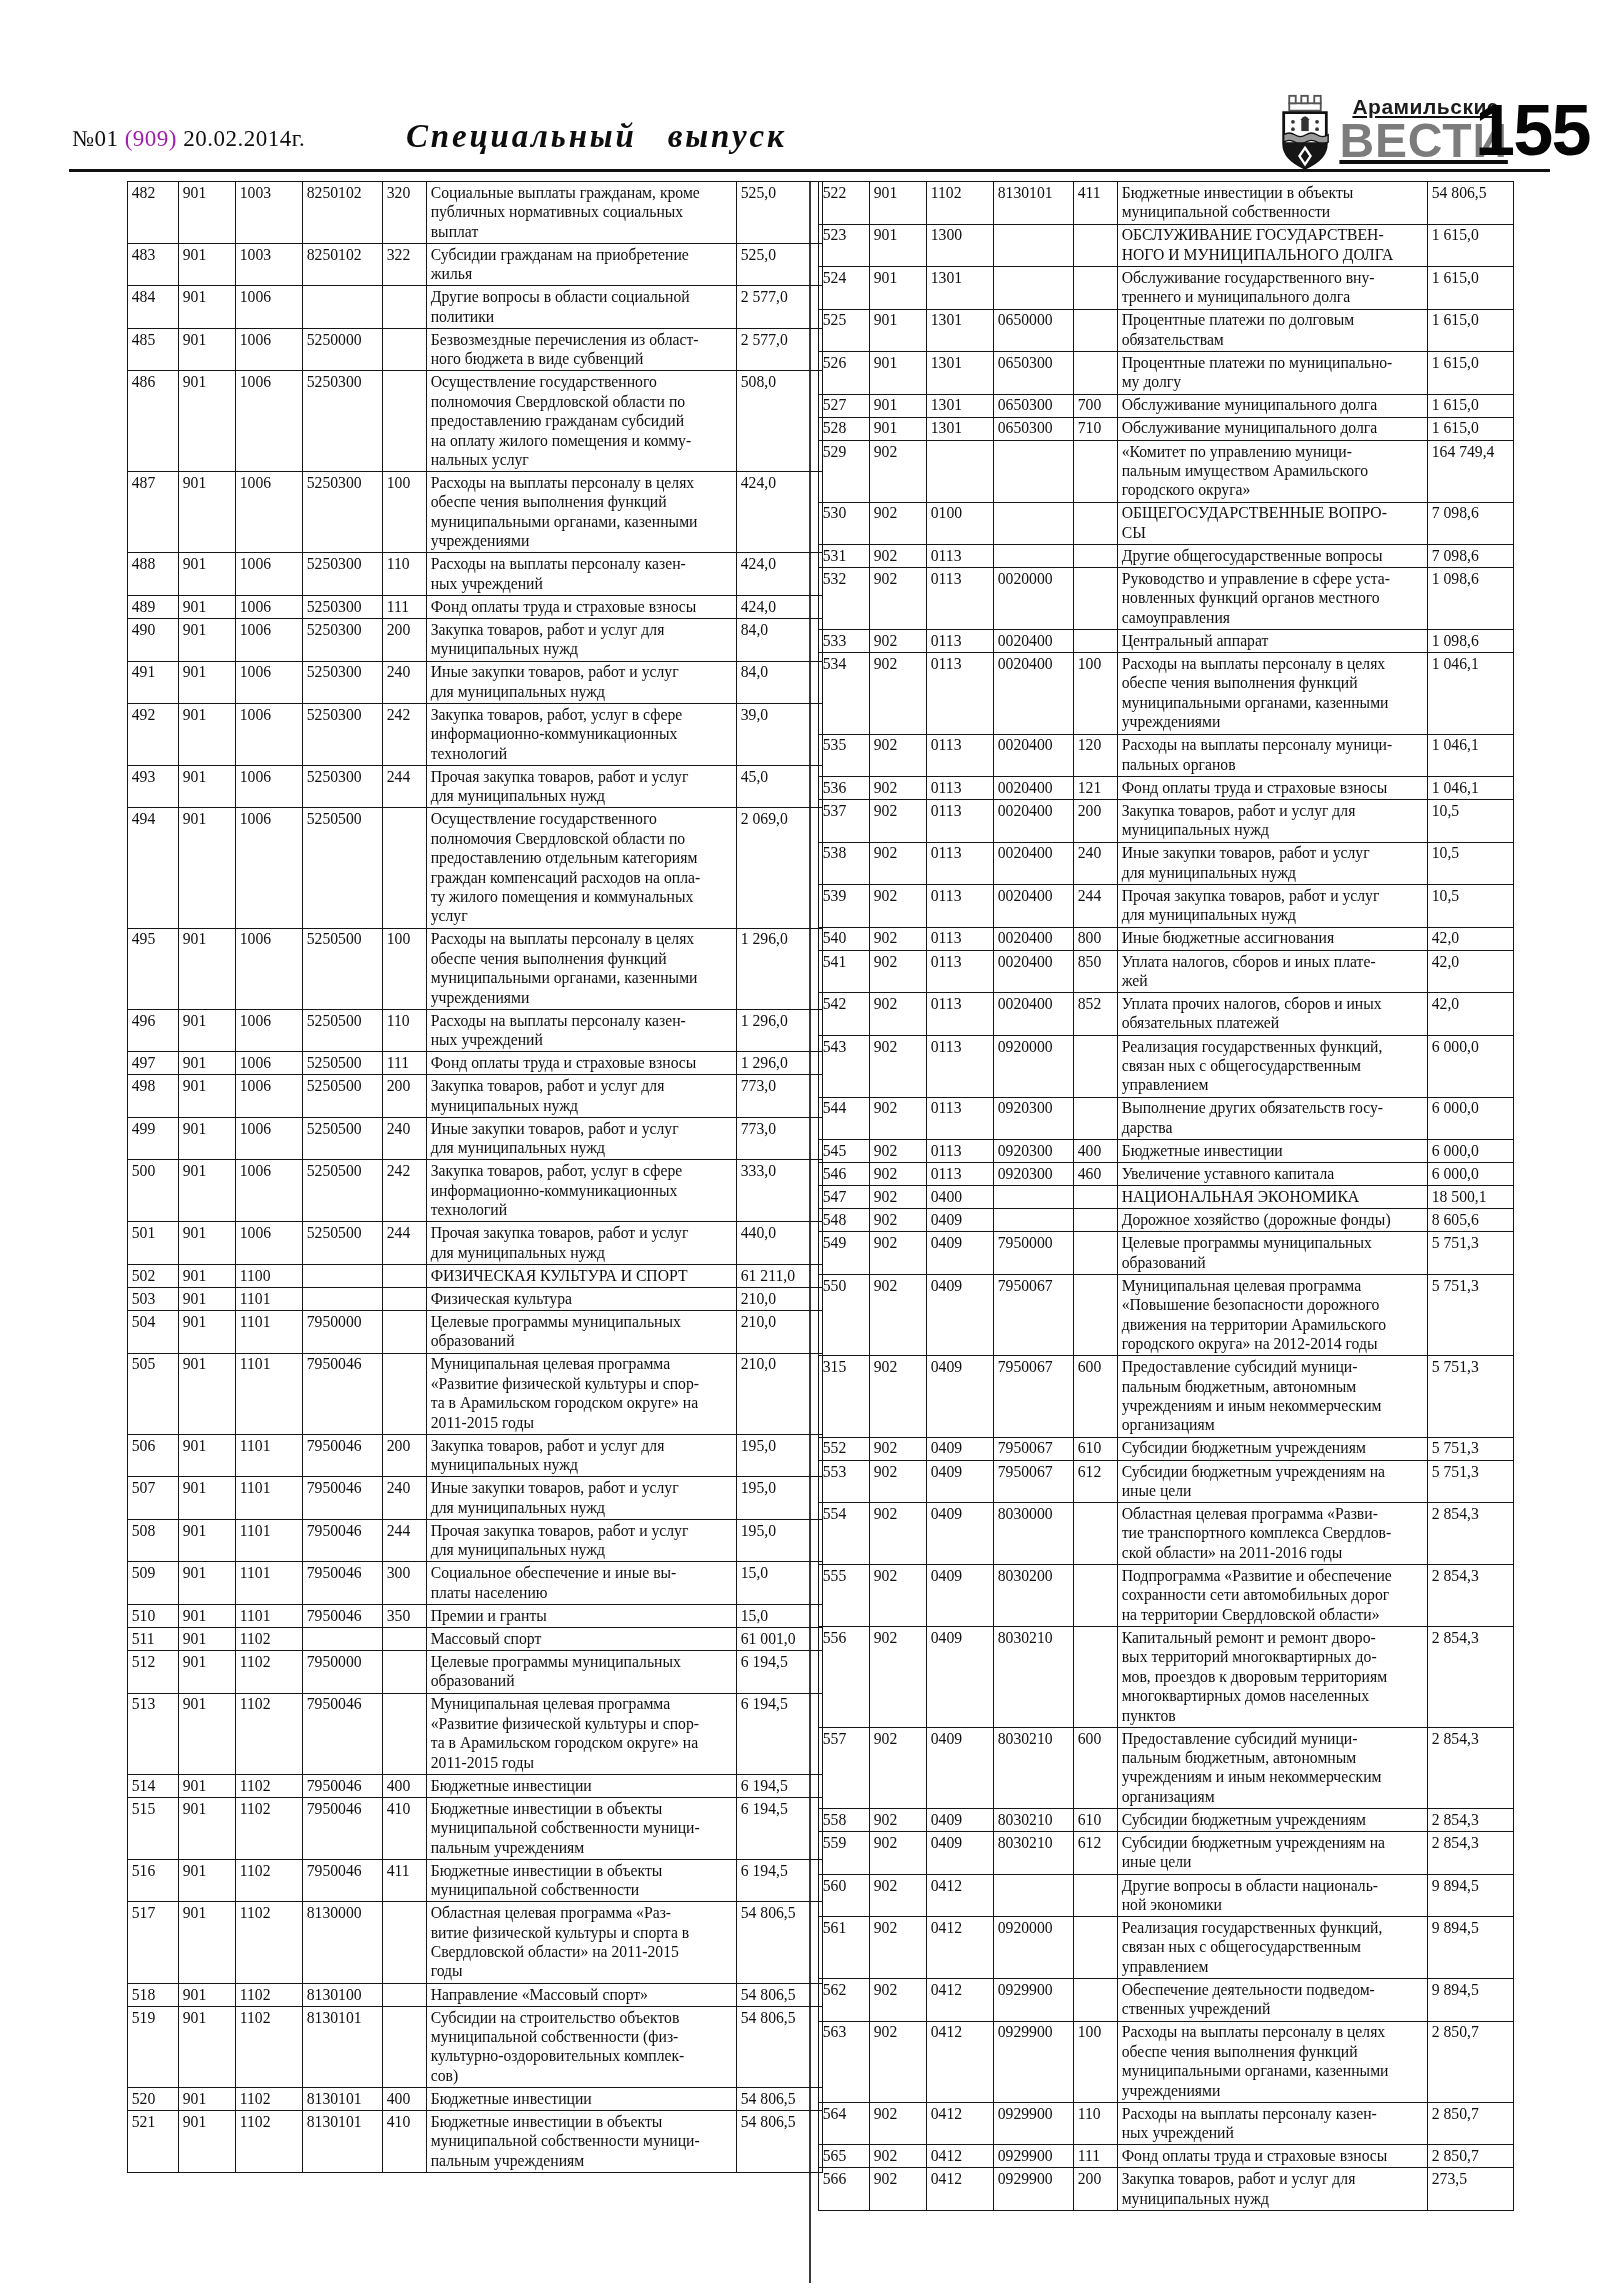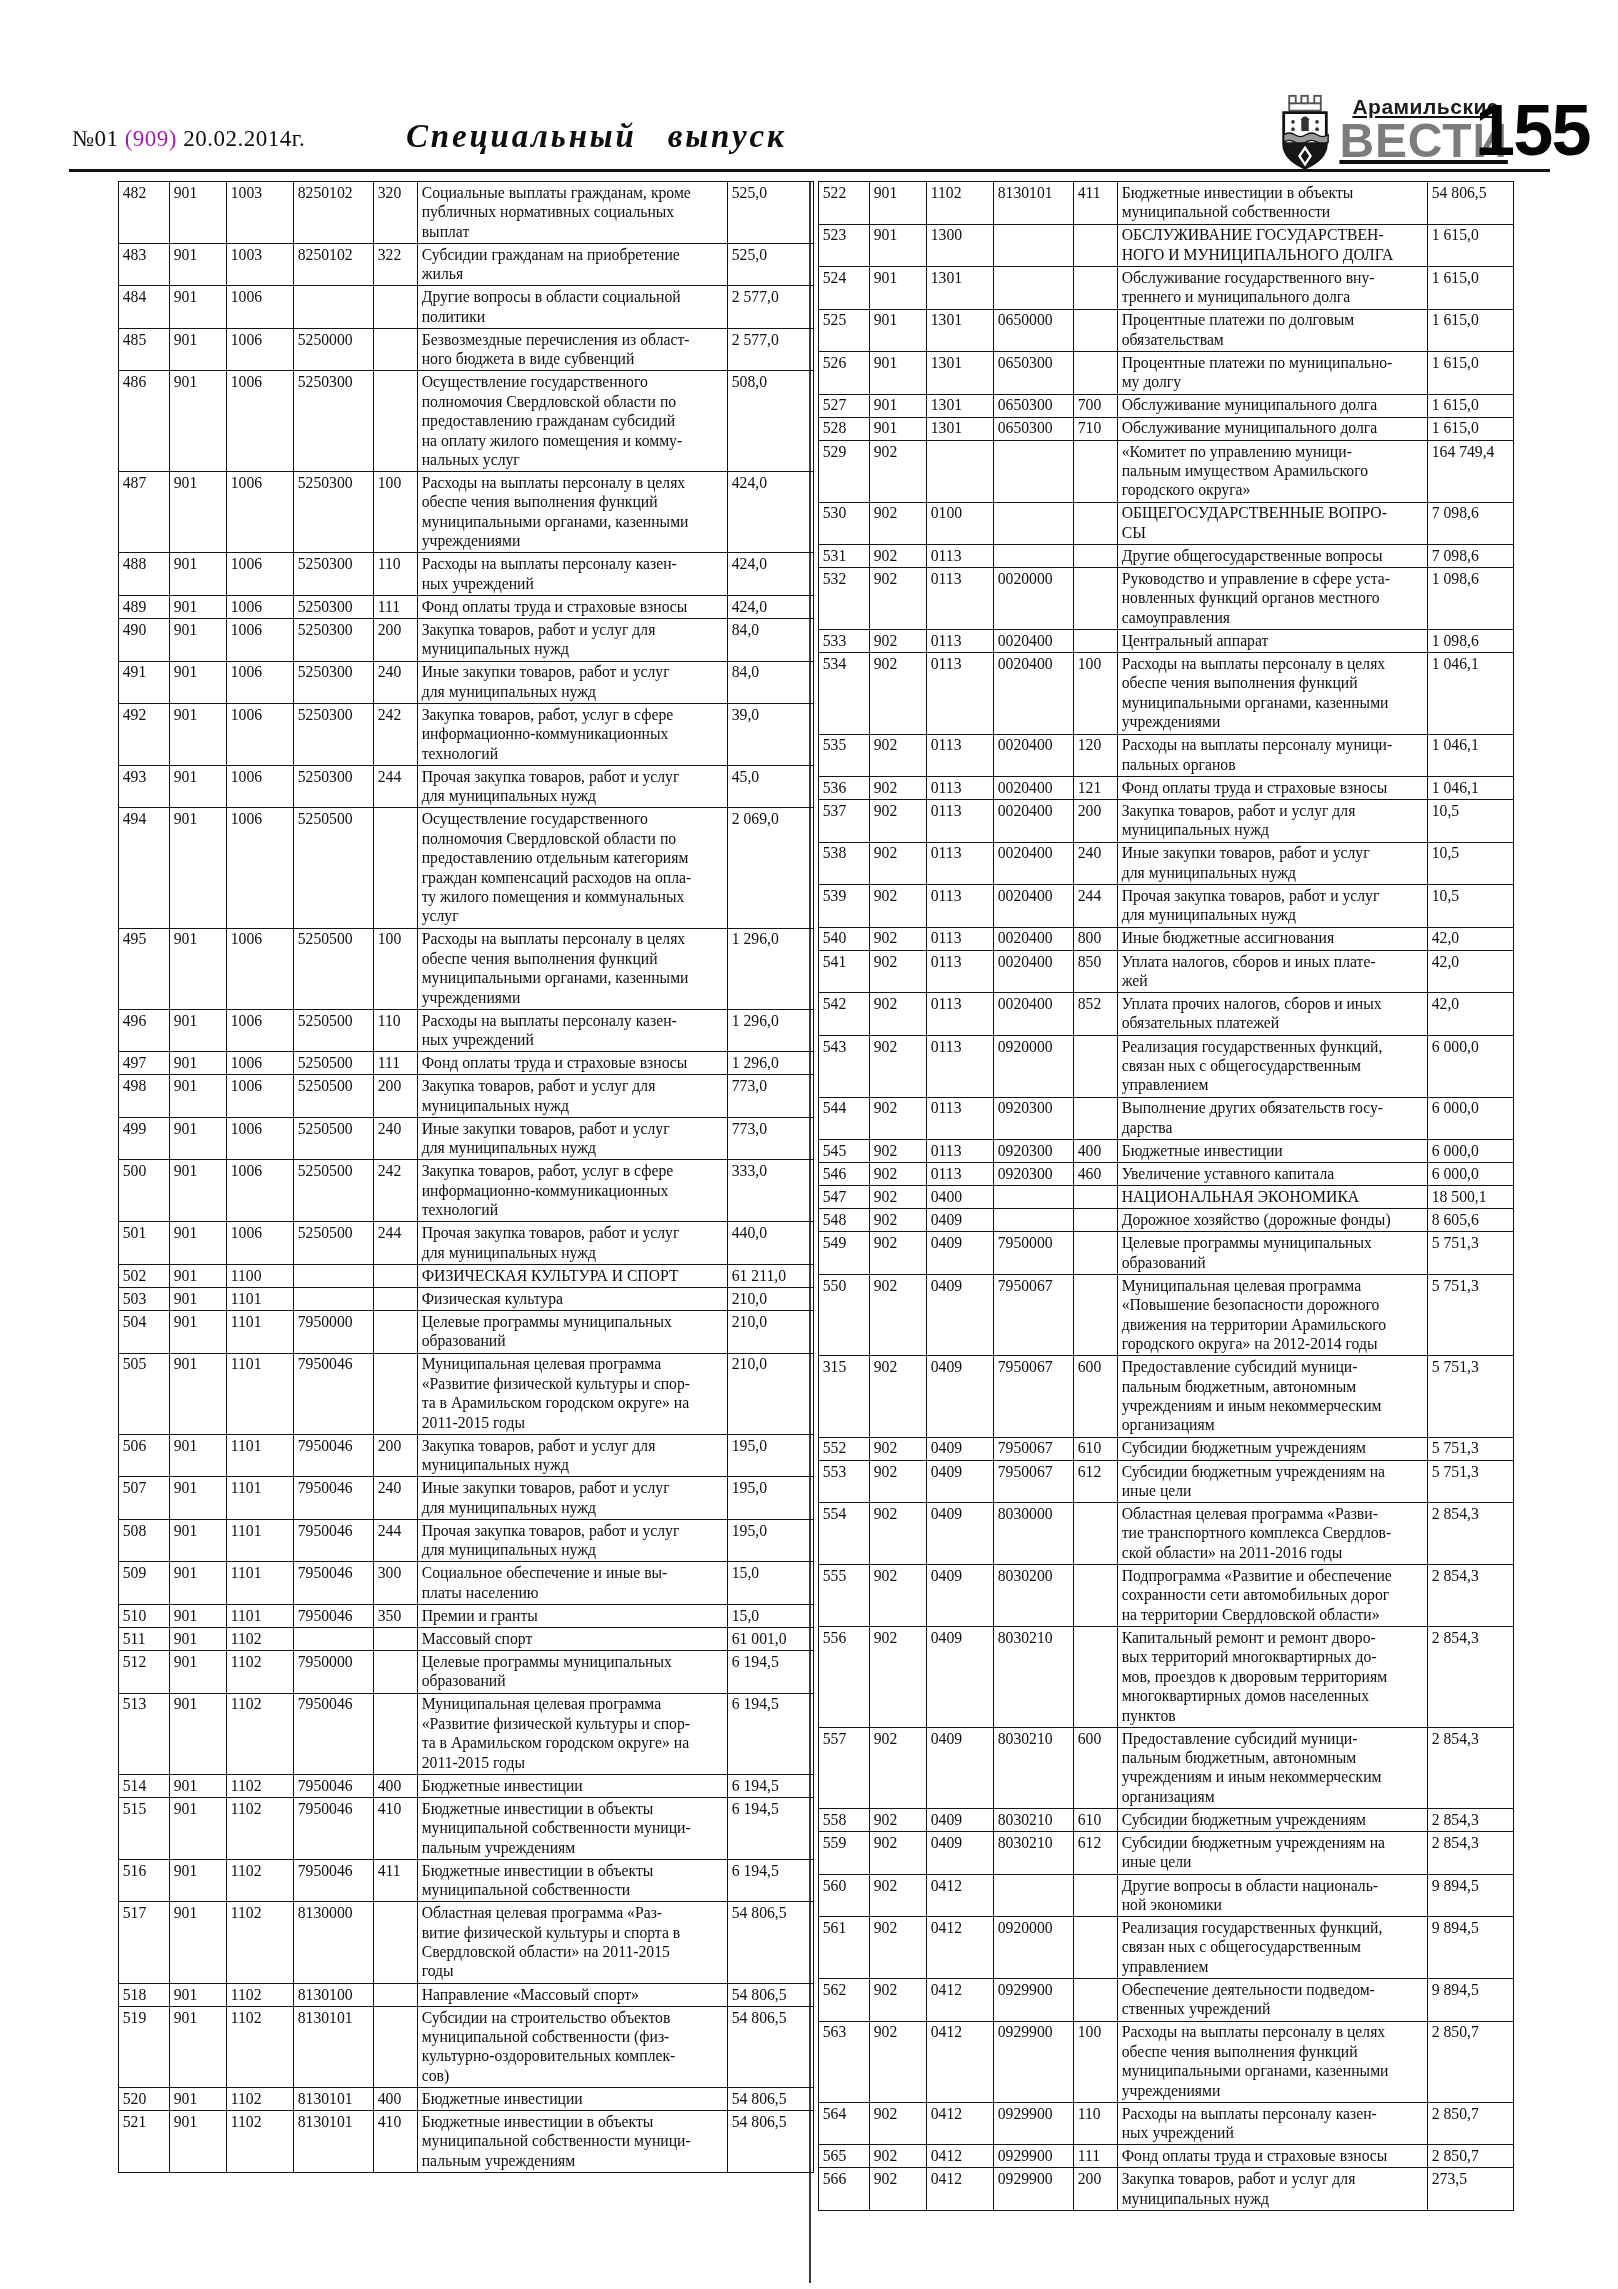--- a/index.html
+++ b/index.html
@@ -32,21 +32,21 @@
     font-weight:bold;font-size:72px;letter-spacing:-1.8px;color:#050505;margin-left:46px;
   }
   .header-rule{position:absolute;left:69px;top:169px;width:1481px;height:2.8px;background:#111;}
   .column-divider{position:absolute;left:809px;top:181px;width:1.8px;height:2102px;background:#3a3a3a;}
 
   
   .budget-table{
     position:absolute;top:181px;border-collapse:collapse;table-layout:fixed;width:696px;
     font-size:15.7px;line-height:19.4px;
   }
-  .budget-table.left{left:118px;padding-left:8px;}
+  .budget-table.left{left:127px;padding-left:8px;}
   .budget-table.right{left:818px;}
   .budget-table td{
     border:1.8px solid #151515;vertical-align:top;padding:0.9px 3.7px 1.8px 3.7px;
     overflow:hidden;
   }
   td.name-cell{white-space:pre-line;}
   td.amount-cell{white-space:nowrap;}
 </style>
 </head>
 <body>

